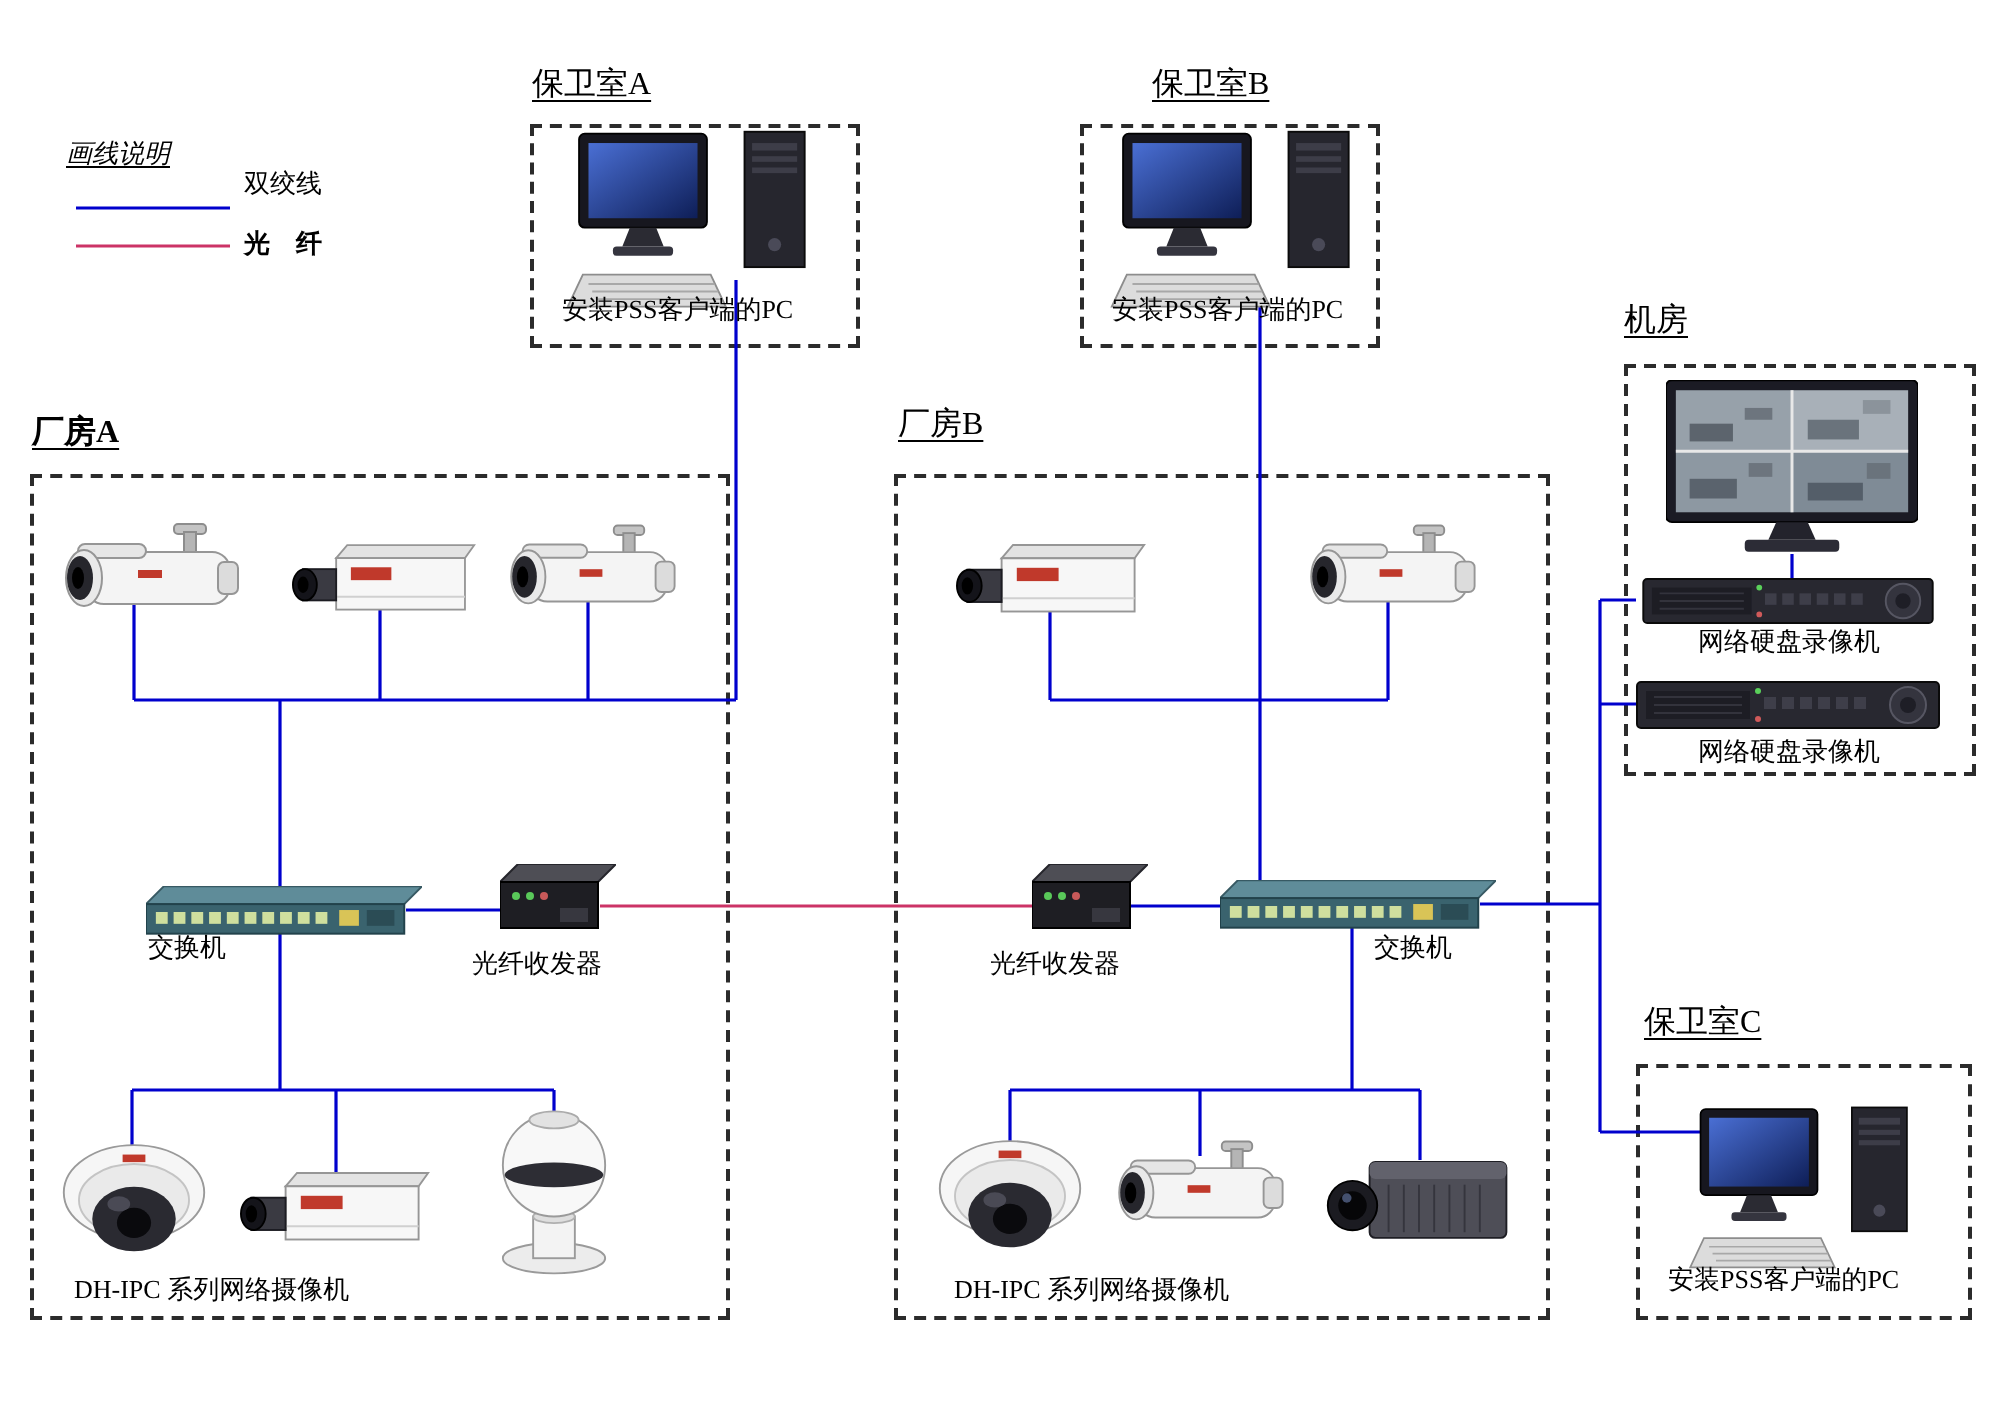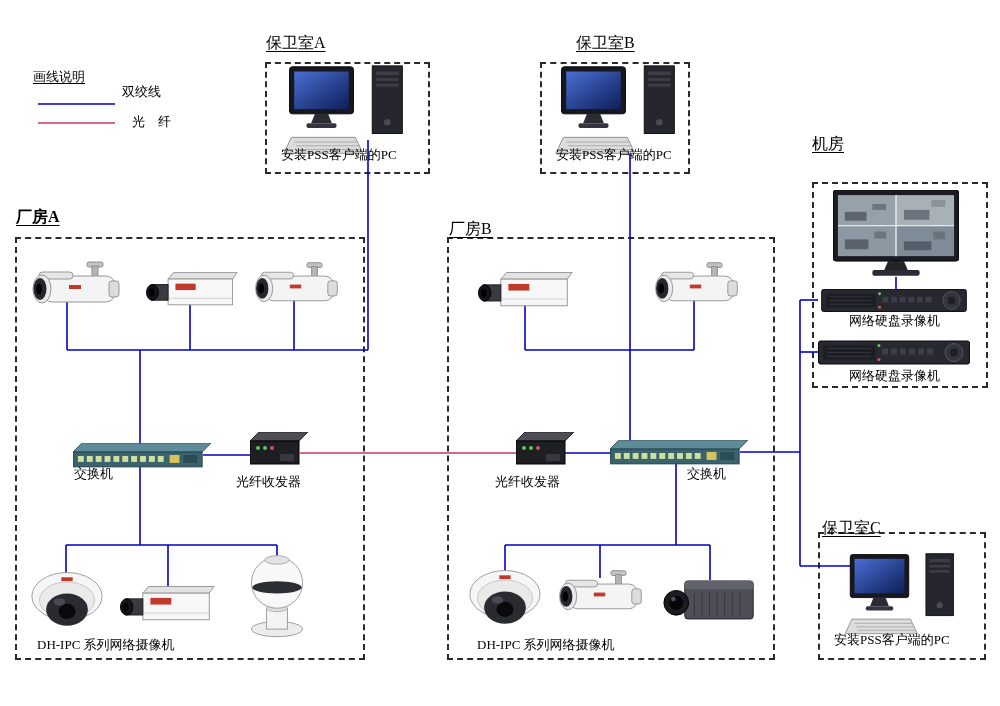--- a/index.html
+++ b/index.html
@@ -272,40 +272,40 @@
     <use href="#sym-dome" x="30" y="570" width="74" height="62"></use>
     <use href="#sym-boxcam" x="120" y="577" width="95" height="57"></use>
     <use href="#sym-ptz" x="241" y="551" width="72" height="88"></use>
 
     <use href="#sym-dome" x="468" y="568" width="74" height="62"></use>
     <use href="#sym-bullet" x="552" y="566" width="95" height="57"></use>
     <use href="#sym-darkcam" x="662" y="570" width="95" height="58"></use>
   </svg>
 
   <div class="labels">
-    <div class="legend-title" style="left:33px;top:68px;">画线说明</div>
+    <div class="legend-title" style="left:33px;top:68px;font-style:italic;">画线说明</div>
     <div class="lbl" style="left:122px;top:84px;">双绞线</div>
-    <div class="lbl" style="left:132px;top:114px;">光　纤</div>
+    <div class="lbl" style="left:122px;top:114px;font-weight:bold;">光　纤</div>
 
     <div class="rtitle" style="left:266px;top:34px;">保卫室A</div>
     <div class="lbl" style="left:281px;top:147px;">安装PSS客户端的PC</div>
 
     <div class="rtitle" style="left:541px;top:34px;margin-left:35px;">保卫室B</div>
     <div class="lbl" style="left:556px;top:147px;">安装PSS客户端的PC</div>
 
-    <div class="rtitle" style="left:812px;top:135px;">机房</div>
+    <div class="rtitle" style="left:812px;top:152px;">机房</div>
     <div class="lbl" style="left:849px;top:313px;">网络硬盘录像机</div>
     <div class="lbl" style="left:849px;top:368px;">网络硬盘录像机</div>
 
     <div class="rtitle" style="left:16px;top:208px;font-weight:bold;">厂房A</div>
     <div class="lbl" style="left:74px;top:466px;">交换机</div>
     <div class="lbl" style="left:236px;top:474px;">光纤收发器</div>
     <div class="lbl" style="left:37px;top:637px;">DH-IPC 系列网络摄像机</div>
 
-    <div class="rtitle" style="left:449px;top:220px;">厂房B</div>
+    <div class="rtitle" style="left:449px;top:204px;">厂房B</div>
     <div class="lbl" style="left:495px;top:474px;">光纤收发器</div>
     <div class="lbl" style="left:687px;top:466px;">交换机</div>
     <div class="lbl" style="left:477px;top:637px;">DH-IPC 系列网络摄像机</div>
 
-    <div class="rtitle" style="left:822px;top:503px;margin-top:16px;">保卫室C</div>
+    <div class="rtitle" style="left:822px;top:503px;">保卫室C</div>
     <div class="lbl" style="left:834px;top:632px;">安装PSS客户端的PC</div>
   </div>
 </div>
 
 </body></html>

